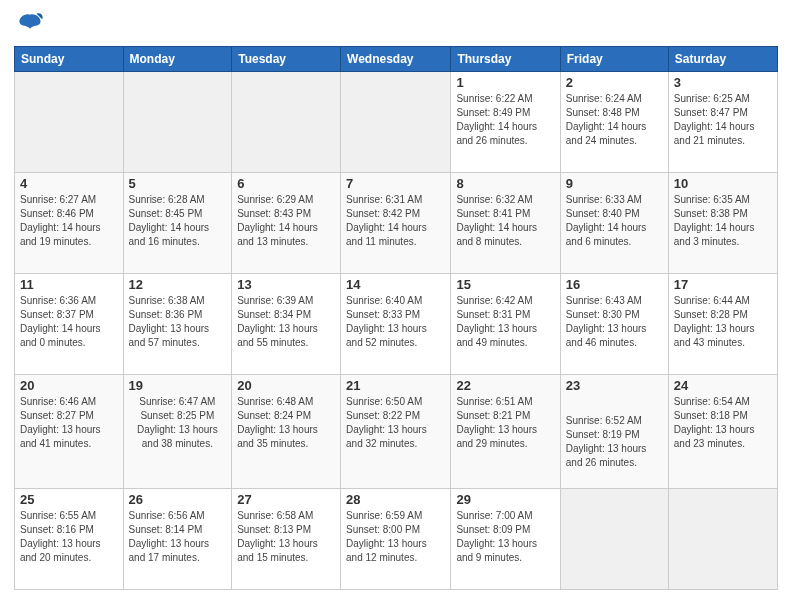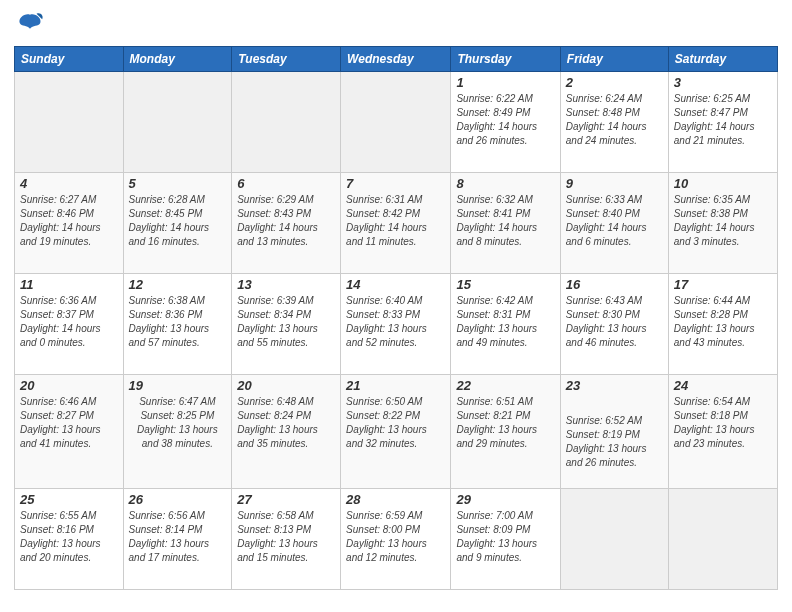--- a/index.html
+++ b/index.html
@@ -9,21 +9,20 @@
       width: 792px;
       height: 612px;
       overflow: hidden;
     }
     .page {
       width: 792px;
       height: 600px;
       padding: 10px 14px;
       display: flex;
       flex-direction: column;
-      font-style: italic;
     }
     .header {
       display: flex;
       justify-content: space-between;
       align-items: flex-start;
       margin-bottom: 8px;
     }
     .logo {
       display: flex;
       align-items: center;

